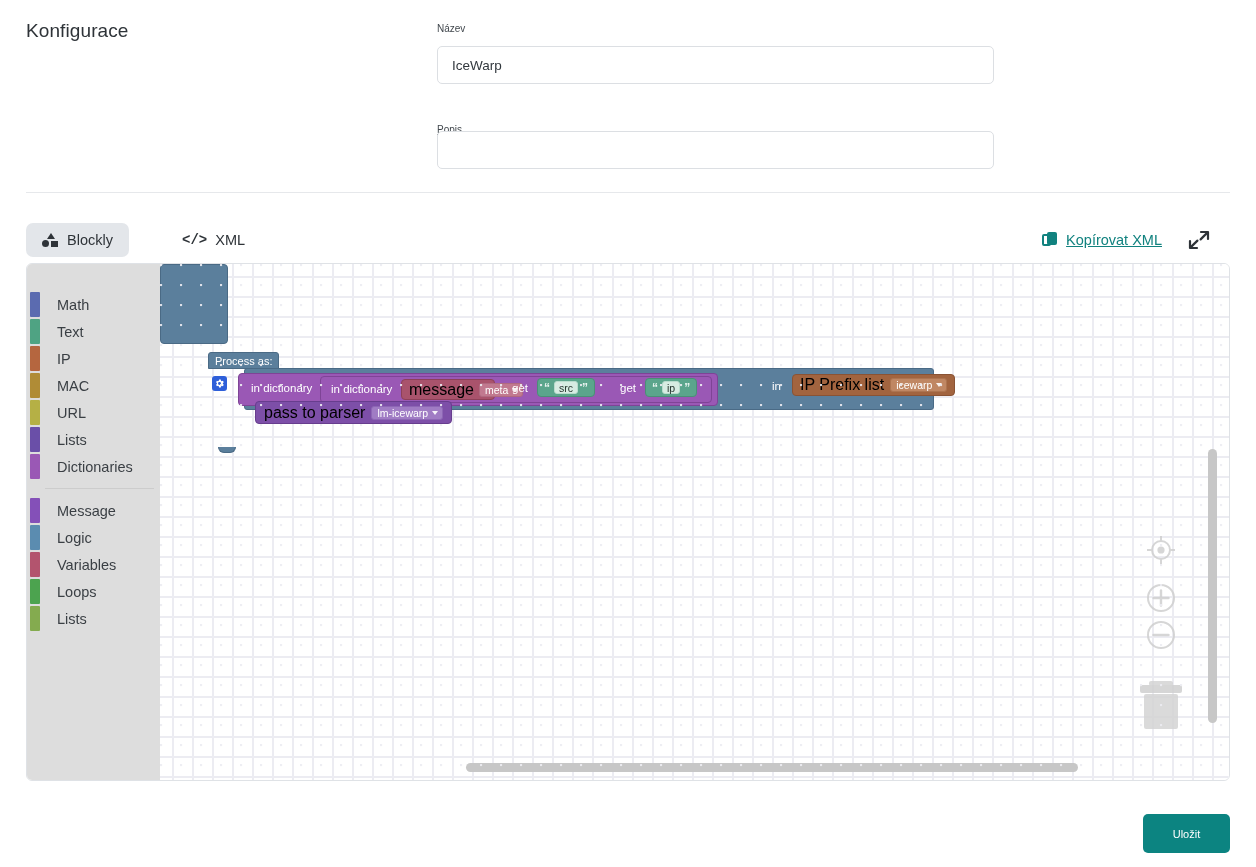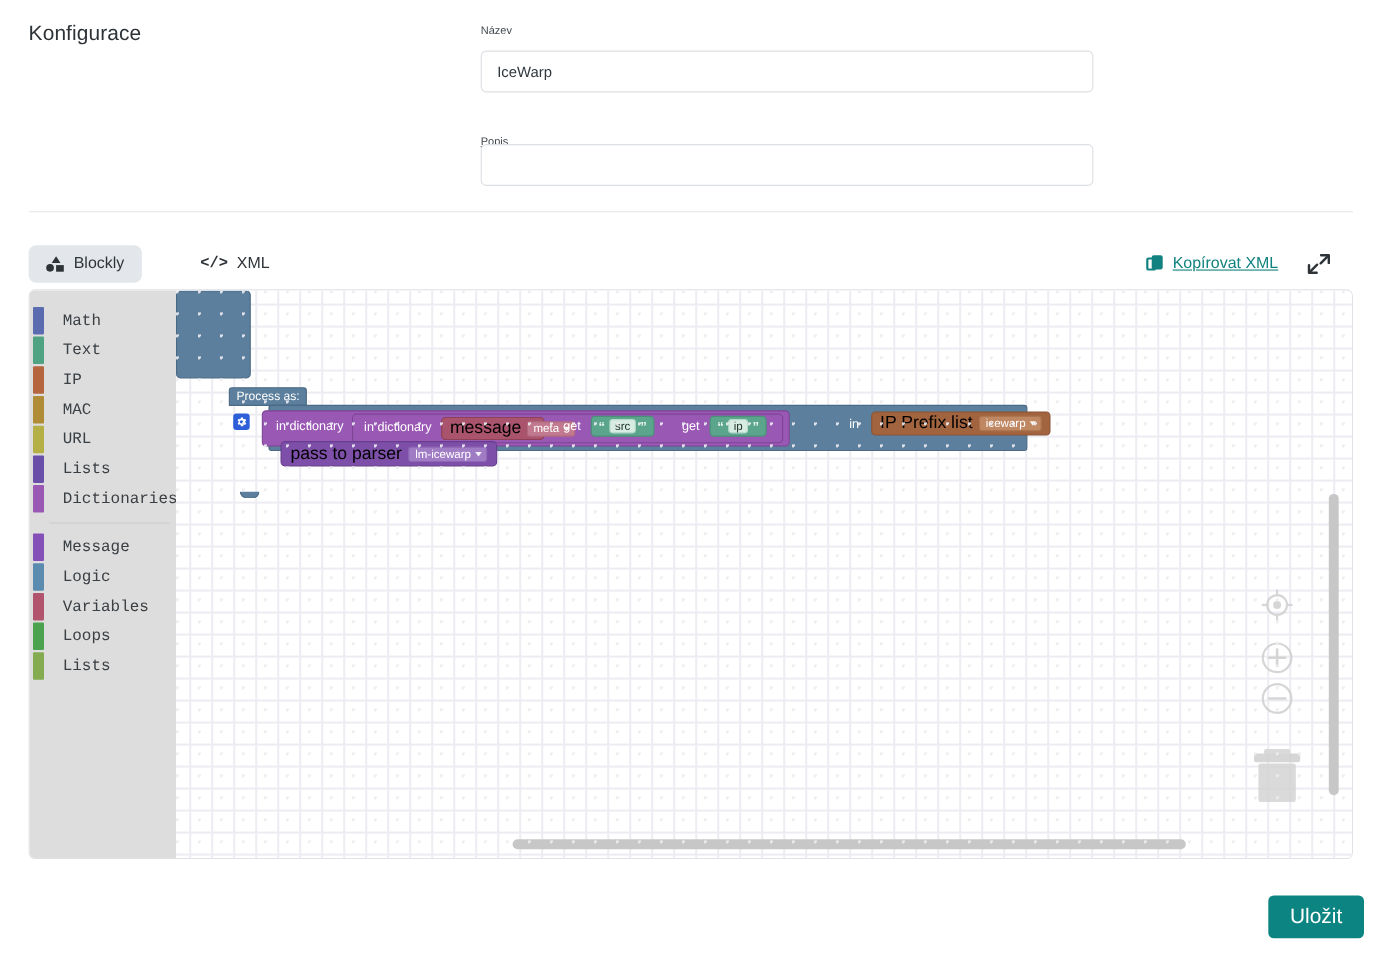--- a/index.html
+++ b/index.html
@@ -59,21 +59,21 @@
   .expand-btn { position:absolute; right:18px; top:4px; width:26px; height:26px; cursor:pointer; }
   .expand-btn svg { display:block; }
 
   
   .editor {
     position:absolute; left:26px; top:263px; width:1204px; height:518px;
     border:1px solid #dfe2e6; border-radius:6px; overflow:hidden; background:#fff;
   }
   .toolbox {
     position:absolute; left:0; top:0; width:133px; height:100%;
-    background:#dddddd; padding-top:14px;font-family:Liberation Mono, monospace;
+    background:#dddddd; padding-top:27px;
   }
   .tb-item { position:relative; height:27px; display:flex; align-items:center; cursor:pointer; }
   .tb-swatch { position:absolute; left:3px; top:1px; width:10px; height:25px; border-radius:1px; }
   .tb-label { margin-left:30px; font-size:14.5px; color:#3a3f44; }
   .tb-sep { height:1px; margin:8px 6px 8px 18px; background:#cccccc; }
 
   .workspace {
     position:absolute; left:133px; top:0; right:0; bottom:0;
     background-color:#ffffff;
     background-image:
@@ -192,23 +192,22 @@
   }
   .hscroll {
     position:absolute; left:306px; bottom:8px; width:612px; height:9px;
     background:#c7c7c7; border-radius:5px; cursor:pointer;
   }
 
   
   .save-btn {
     position:absolute; left:1143px; top:814px; width:87px; height:39px;
     background:#0c8481; border:none; border-radius:5px;
-    color:#fff; font-size:19px; font-family:"Liberation Sans", sans-serif;
+    color:#fff; font-size:11px; font-family:"Liberation Sans", sans-serif;
     cursor:pointer;
-    margin-left:10px;
   }
 </style>
 </head>
 <body>
 
 <div class="page">
 
   <div class="form-area">
     <div class="section-title">Konfigurace</div>
 

